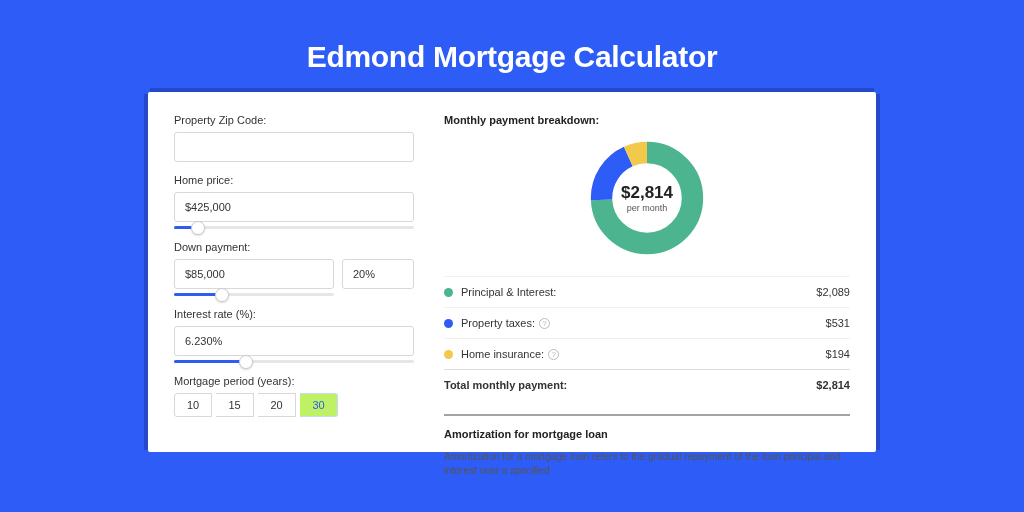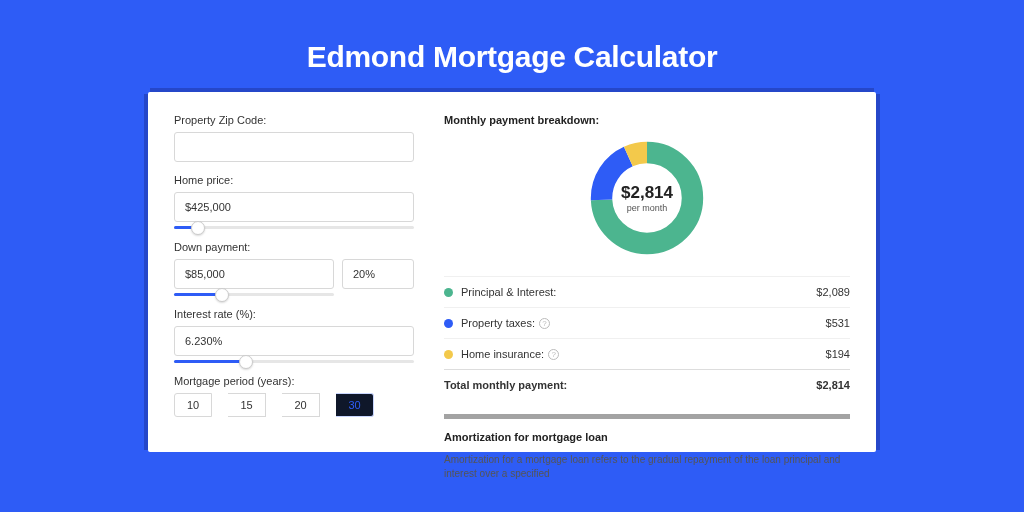--- a/index.html
+++ b/index.html
@@ -10,44 +10,44 @@
   .right { flex: 1; }
   .lbl { font-size: 11px; color: #333; margin-bottom: 6px; margin-top: 12px; }
   .left .lbl:first-child { margin-top: 0; }
   .txt { width: 100%; height: 30px; border: 1px solid #d8d8d8; border-radius: 3px; font-size: 11px; padding: 0 10px; color: #333; }
   .track { position: relative; height: 3px; background: #e6e6e6; border-radius: 2px; margin-top: 4px; }
   .track .fill { position: absolute; left: 0; top: 0; height: 100%; background: #2e5cf6; border-radius: 2px; }
   .track .thumb { position: absolute; top: 50%; width: 14px; height: 14px; background: #fff; border: 1px solid #ccc; border-radius: 50%; transform: translate(-50%, -50%); box-shadow: 0 1px 2px rgba(0,0,0,0.15); cursor: pointer; }
   .row2 { display: flex; gap: 8px; }
   .row2 .txt:first-child { flex: 1; }
   .row2 .txt:last-child { width: 72px; }
-  .seg { display: flex; gap: 16px; }
+  .seg { display: flex; gap: 4px; }
   .seg button { width: 38px; height: 24px; font-size: 11px; border: 1px solid #d8d8d8; background: #fff; color: #333; cursor: pointer; }
   .seg button + button { border-left: none; }
   .seg button:first-child { border-radius: 3px 0 0 3px; }
   .seg button:last-child { border-radius: 0 3px 3px 0; }
-  .seg button.active { background: #0f172a; border-color: #c9d6ff; color: #2e5cf6; position: relative; z-index: 1; }
+  .seg button.active { background: #bef264; border-color: #c9d6ff; color: #2e5cf6; position: relative; z-index: 1; }
   .toggle-row { display: flex; align-items: center; gap: 8px; margin-top: 18px; }
   .toggle { width: 28px; height: 16px; background: #e0e0e0; border-radius: 8px; position: relative; cursor: pointer; }
   .toggle .knob { position: absolute; left: 2px; top: 2px; width: 12px; height: 12px; background: #fff; border-radius: 50%; box-shadow: 0 1px 1px rgba(0,0,0,0.2); }
   .toggle-lbl { font-size: 11px; color: #333; }
   .sec-title { font-size: 11px; font-weight: 700; color: #222; }
   .donut-wrap { display: flex; justify-content: center; padding: 12px 0 18px; }
   .donut { position: relative; width: 120px; height: 120px; }
   .donut svg { width: 120px; height: 120px; transform: rotate(-90deg); }
   .donut .center { position: absolute; inset: 0; display: flex; flex-direction: column; align-items: center; justify-content: center; }
   .donut .center .amt { font-size: 17px; font-weight: 700; color: #222; }
   .donut .center .sub { font-size: 9px; color: #555; }
   .line { display: flex; align-items: center; font-size: 11px; color: #333; padding: 9px 0; border-top: 1px solid #f0f0f0; text-align: right; }
   .line:first-of-type { border-top: 1px solid #f0f0f0; }
   .dot { width: 9px; height: 9px; border-radius: 50%; display: inline-block; margin-right: 8px; }
   .help { display:inline-flex; align-items:center; justify-content:center; width:11px; height:11px; border:1px solid #bbb; color:#bbb; border-radius:50%; font-size:8px; margin-left:4px; cursor:pointer; }
   .line .val { margin-left: auto; }
   .line.total { font-weight: 700; border-top: 1px solid #ddd; }
-  .amort { margin-top: 14px; border-top: 5px solid #a3a3a3; padding-top: 12px; }
+  .amort { margin-top: 14px; border-top: 2px solid #a3a3a3; padding-top: 12px; }
   .amort .sec-title { margin-bottom: 10px; }
   .amort p { font-size: 10px; color: #555; line-height: 1.4; }
 </style>
 </head>
 <body>
 
 <div class="title">Edmond Mortgage Calculator</div>
 
 <div class="card">
   <div class="left">

